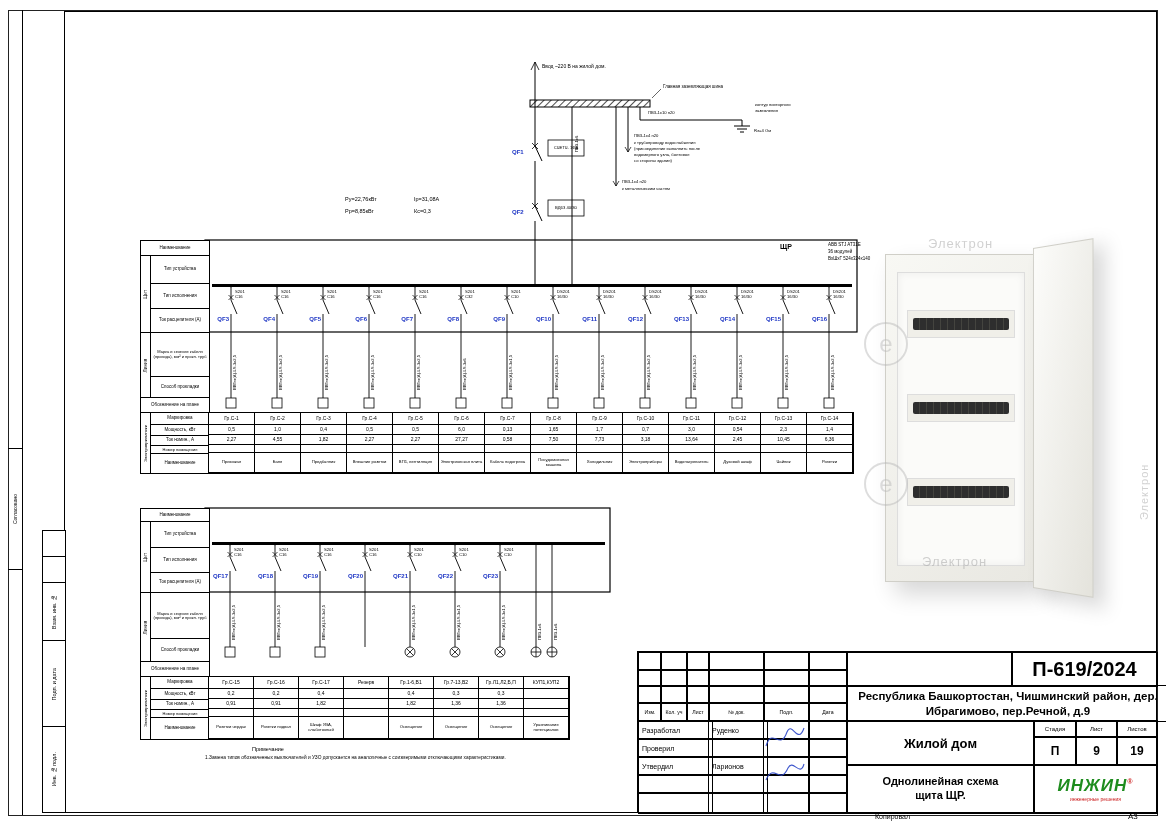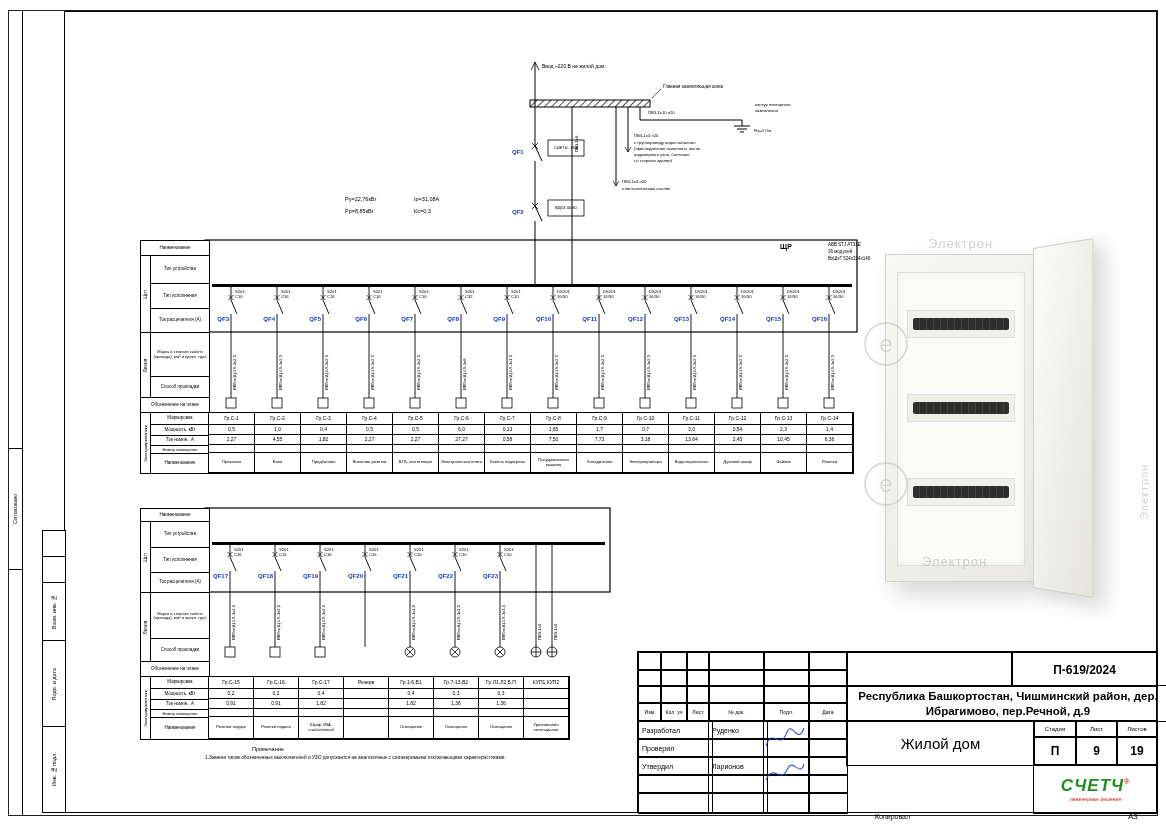--- a/index.html
+++ b/index.html
@@ -31,22 +31,22 @@
   .h45{font-size:4.5px;line-height:1.05}
   
   .pgrid{position:absolute;display:grid;border:1.1px solid #000;background:#fff}
   .pcell{border-right:0.7px solid #000;border-bottom:0.7px solid #000;display:flex;align-items:center;justify-content:center;
          text-align:center;overflow:hidden;line-height:1.05;padding:0 1px}
   
   #titleblock{border:1.6px solid #000;background:#fff}
   .tbc{position:absolute;border:0.8px solid #000;display:flex;align-items:center;justify-content:center;text-align:center;overflow:hidden}
   .roleL{justify-content:flex-start;padding-left:3px;font-size:7px}
   .addr{font-weight:bold;font-size:11.5px;line-height:1.3;padding:0 6px}
-  .objc{font-weight:normal;font-size:15px}
-  .docn{font-weight:bold;font-size:12px}
+  .objc{font-weight:bold;font-size:13px}
+  .docn{font-weight:bold;font-size:20px}
   .stgl{font-size:6px}
   .stgv{font-weight:bold;font-size:12px}
   .shtt{font-weight:bold;font-size:11px;line-height:1.25;flex-direction:column}
   #logo-main{font-size:17px;font-weight:bold;font-style:italic;color:#1e8c1e;letter-spacing:1px;line-height:1}
   #logo-main sup{font-size:7px;color:#cc2222}
   #logo-sub{font-size:5px;color:#cc2222;margin-top:2px}
   .logoc{flex-direction:column}
   
   #cab-body{position:absolute;left:0;top:6px;width:150px;height:326px;background:linear-gradient(135deg,#f8f8f4,#e9e8e2);
             border:1px solid #d0cfc8;box-shadow:10px 12px 22px rgba(0,0,0,.16)}
@@ -635,22 +635,26 @@
   <div class="tbc" style="left:208px;top:0;width:165px;height:33px"></div>
   <div class="tbc docn" style="left:373px;top:0;width:145px;height:33px">П-619/2024</div>
   <div class="tbc addr" style="left:208px;top:33px;width:310px;height:35px">Республика Башкортостан, Чишминский район, дер. Ибрагимово, пер.Речной, д.9</div>
   <div class="tbc objc" style="left:208px;top:68px;width:187px;height:44px">Жилой дом</div>
   <div class="tbc stgl" style="left:395px;top:68px;width:42px;height:16px">Стадия</div>
   <div class="tbc stgl" style="left:437px;top:68px;width:41px;height:16px">Лист</div>
   <div class="tbc stgl" style="left:478px;top:68px;width:40px;height:16px">Листов</div>
   <div class="tbc stgv" style="left:395px;top:84px;width:42px;height:28px">П</div>
   <div class="tbc stgv" style="left:437px;top:84px;width:41px;height:28px">9</div>
   <div class="tbc stgv" style="left:478px;top:84px;width:40px;height:28px">19</div>
+  <div class="tbc shtt" style="left:208px;top:112px;width:187px;height:48px">
+    <div>Однолинейная схема</div>
+    <div>щита ЩР.</div>
+  </div>
   <div class="tbc logoc" style="left:395px;top:112px;width:123px;height:48px">
-    <div id="logo-main"><span>СЧЕТЧ</span><sup>®</sup></div>
+    <div id="logo-main"><span>ИНЖИН</span><sup>®</sup></div>
     <div id="logo-sub">инженерные решения</div>
   </div>
 <div class="tbc" style="left: 0px; top: 0px; width: 22px; height: 17px; font-size: 5.2px;"></div>
     <div class="tbc" style="left: 22px; top: 0px; width: 26px; height: 17px; font-size: 5.2px;"></div>
     <div class="tbc" style="left: 48px; top: 0px; width: 22px; height: 17px; font-size: 5.2px;"></div>
     <div class="tbc" style="left: 70px; top: 0px; width: 55px; height: 17px; font-size: 5.2px;"></div>
     <div class="tbc" style="left: 125px; top: 0px; width: 45px; height: 17px; font-size: 5.2px;"></div>
     <div class="tbc" style="left: 170px; top: 0px; width: 38px; height: 17px; font-size: 5.2px;"></div>
     <div class="tbc" style="left: 0px; top: 17px; width: 22px; height: 16px; font-size: 5.2px;"></div>
     <div class="tbc" style="left: 22px; top: 17px; width: 26px; height: 16px; font-size: 5.2px;"></div>

